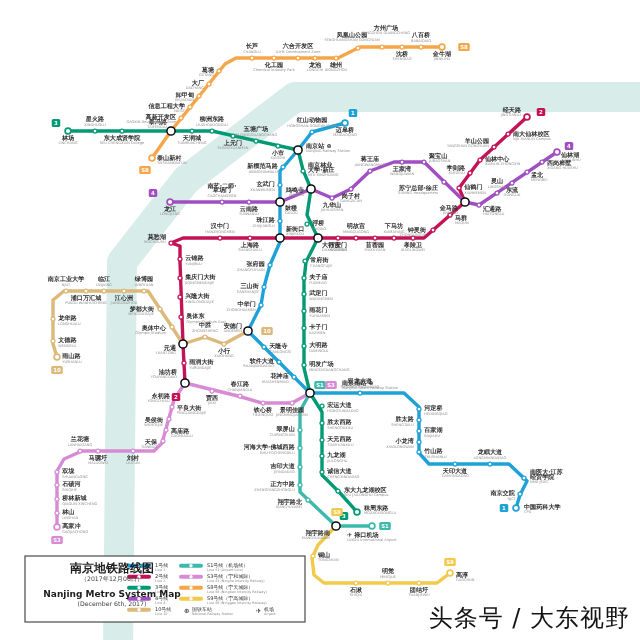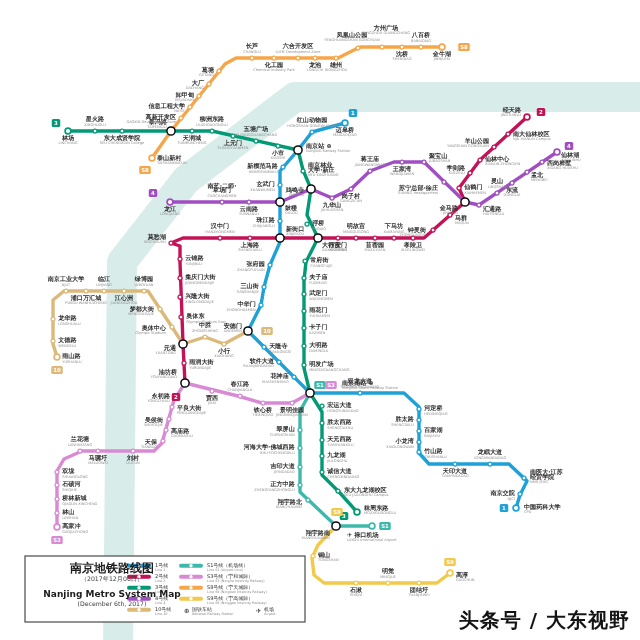--- a/index.html
+++ b/index.html
@@ -1,19 +1,19 @@
 <!DOCTYPE html>
 <html><head>
 <meta charset="utf-8">
 <style>
   html,body{margin:0;padding:0;background:#fff;}
   .stage{position:relative;width:640px;height:640px;background:#ffffff;overflow:hidden;
          font-family:"DejaVu Sans","Liberation Sans",sans-serif;}
   svg{position:absolute;left:0;top:0;}
-  .watermark{position:absolute;right:10px;bottom:6px;font-size:20px;font-weight:700;
+  .watermark{position:absolute;right:10px;bottom:6px;font-size:24px;font-weight:400;
              color:#141414;letter-spacing:1px;white-space:nowrap;}
   text{font-family:"DejaVu Sans","Liberation Sans",sans-serif;}
 </style>
 </head>
 <body>
 
 <div class="stage">
   <svg id="map" width="640" height="640" viewBox="0 0 640 640">
       <g>
         <polyline points="648,97 295,97 186,180 122,262 118,648" fill="none" stroke="#d8edea" stroke-width="30" stroke-linejoin="round" stroke-linecap="round"></polyline>

